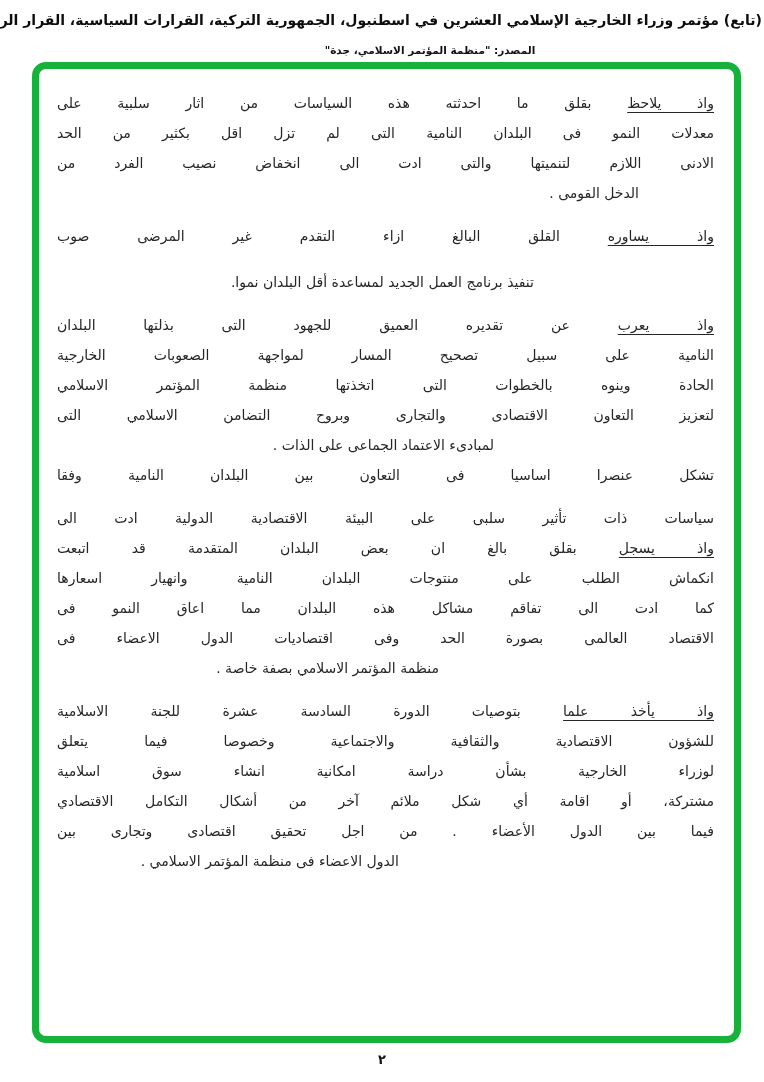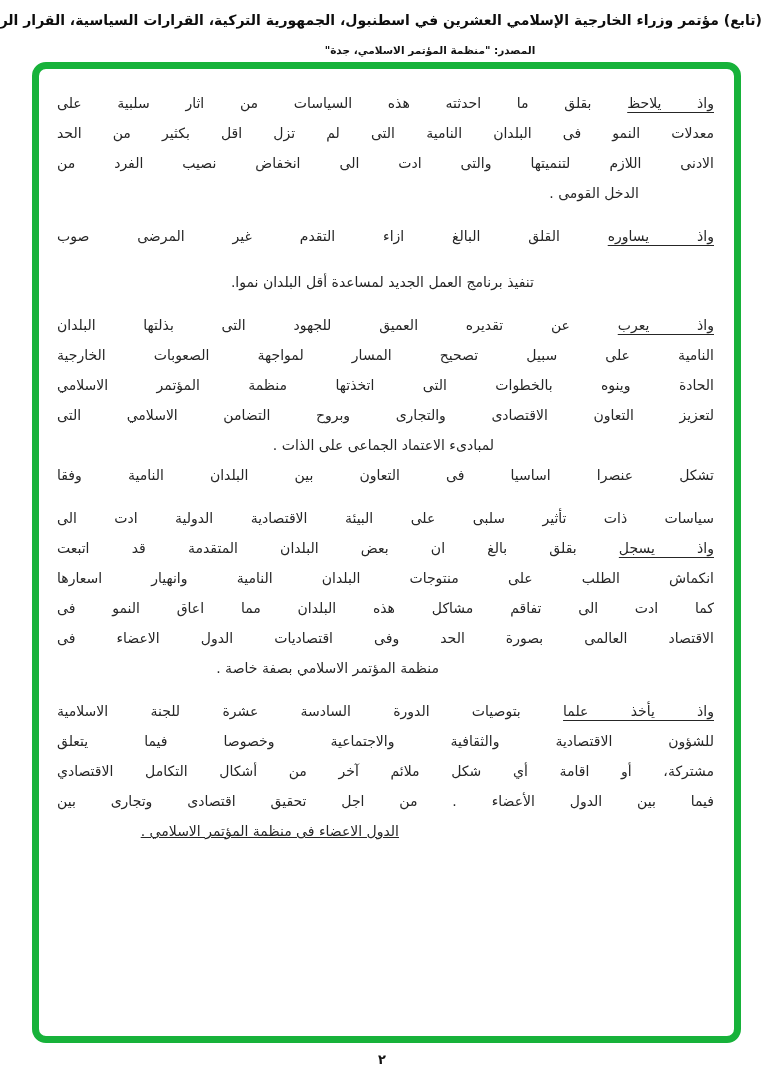--- a/index.html
+++ b/index.html
@@ -43,21 +43,21 @@
     text-align-last: justify;
     white-space: nowrap;
     overflow: hidden;
   }
   .line.last { text-align: right; text-align-last: right; white-space: normal; }
   .para-1 .line.last { padding-right: 75px; }
   .para-2 .line.last { padding-right: 180px; margin-top: 16px; }
   .para-3 .line.last { padding-right: 165px; }
   .para-4 .line.last { padding-right: 220px; }
   .para-5 .line.last { padding-right: 275px; }
-  .para-6 .line.last { padding-right: 315px; text-decoration: underline; }
+  .para-6 .line.last { padding-right: 315px; }
 
   .lead {
     text-decoration: underline;
     text-underline-offset: 4px;
     text-decoration-thickness: 1px;
   }
 
   .page-number {
     position: absolute; top: 1052px; left: 0; right: 0;
     text-align: center; font-size: 13px; font-weight: bold; color: #111111;
@@ -99,20 +99,21 @@
           <div class="line mid">سياسات ذات تأثير سلبى على البيئة الاقتصادية الدولية ادت الى</div>
           <div class="line first"><span class="lead">واذ يسجل</span> بقلق بالغ ان بعض البلدان المتقدمة قد اتبعت</div>
           <div class="line mid">انكماش الطلب على منتوجات البلدان النامية وانهيار اسعارها</div>
           <div class="line mid">كما ادت الى تفاقم مشاكل هذه البلدان مما اعاق النمو فى</div>
           <div class="line mid">الاقتصاد العالمى بصورة الحد وفى اقتصاديات الدول الاعضاء فى</div>
           <div class="line last">منظمة المؤتمر الاسلامي بصفة خاصة .</div>
         </div>
         <div class="para para-6">
           <div class="line first"><span class="lead">واذ يأخذ علما</span> بتوصيات الدورة السادسة عشرة للجنة الاسلامية</div>
           <div class="line mid">للشؤون الاقتصادية والثقافية والاجتماعية وخصوصا فيما يتعلق</div>
+          <div class="line mid">لوزراء الخارجية بشأن دراسة امكانية انشاء سوق اسلامية</div>
           <div class="line mid">مشتركة، أو اقامة أي شكل ملائم آخر من أشكال التكامل الاقتصادي</div>
           <div class="line mid">فيما بين الدول الأعضاء . من اجل تحقيق اقتصادى وتجارى بين</div>
           <div class="line last">الدول الاعضاء فى منظمة المؤتمر الاسلامي .</div>
         </div>
       </div>
   </div>
 
   <div class="page-number">٢</div>
 
 </div>

